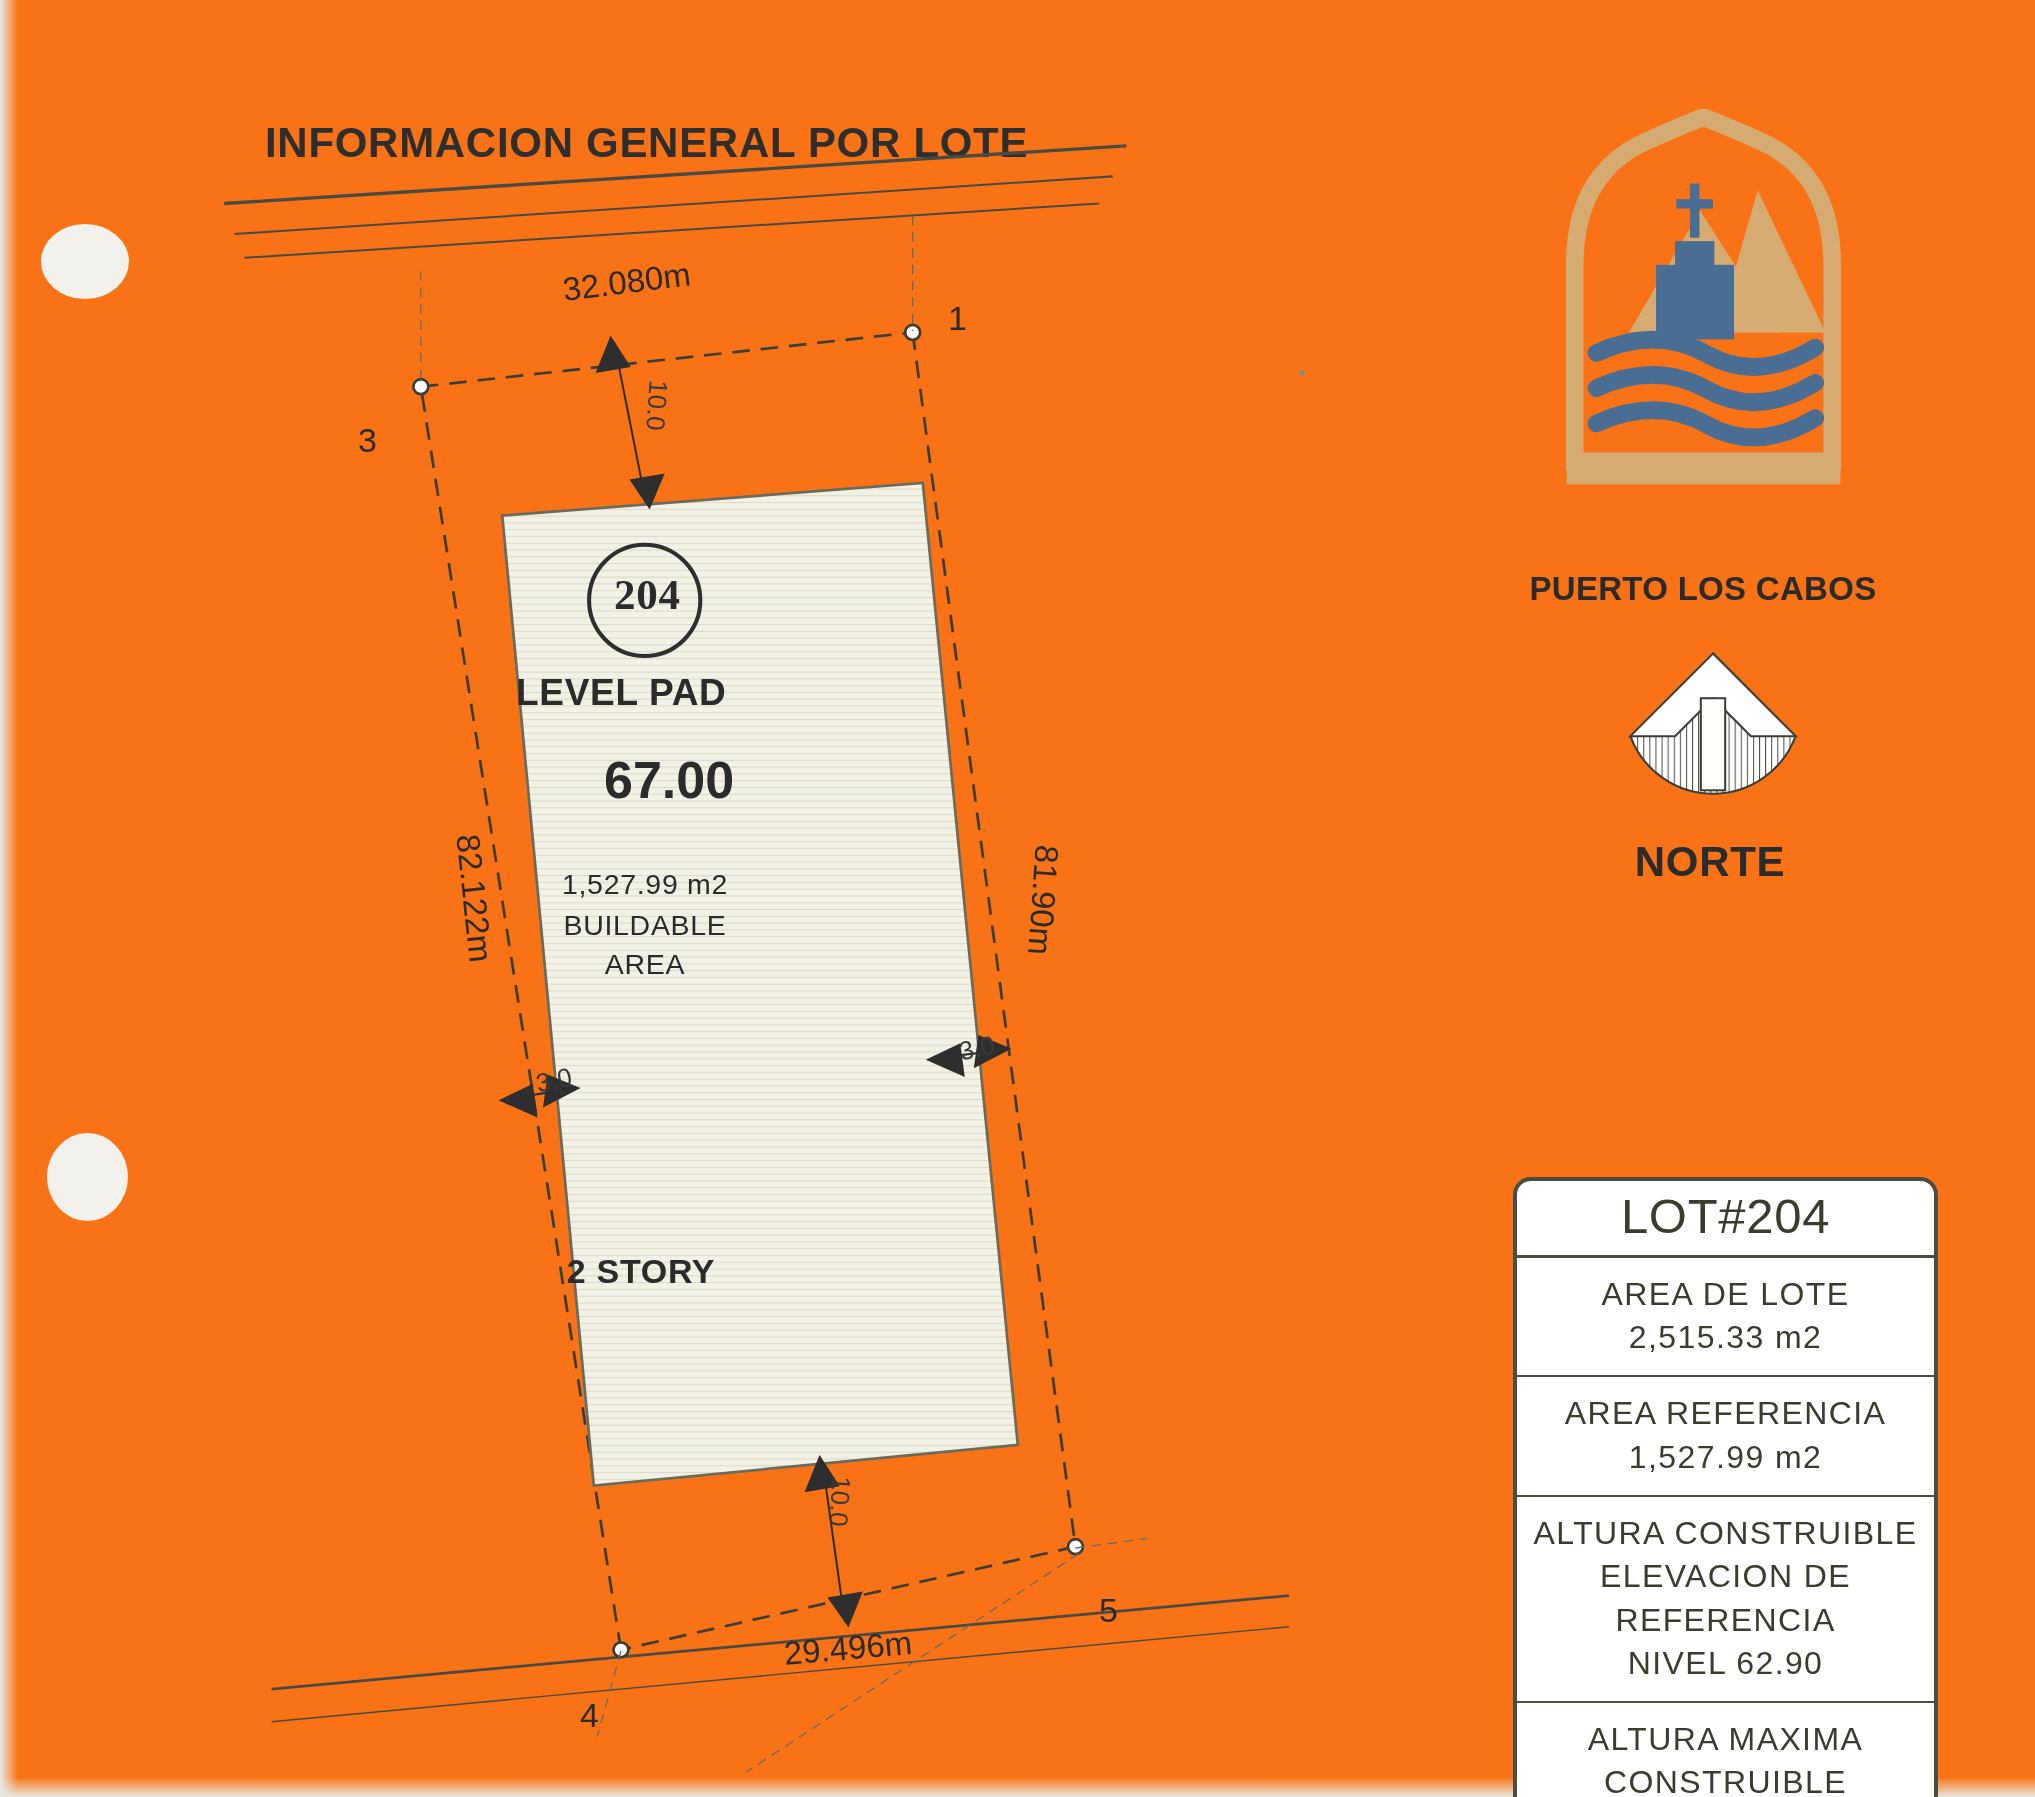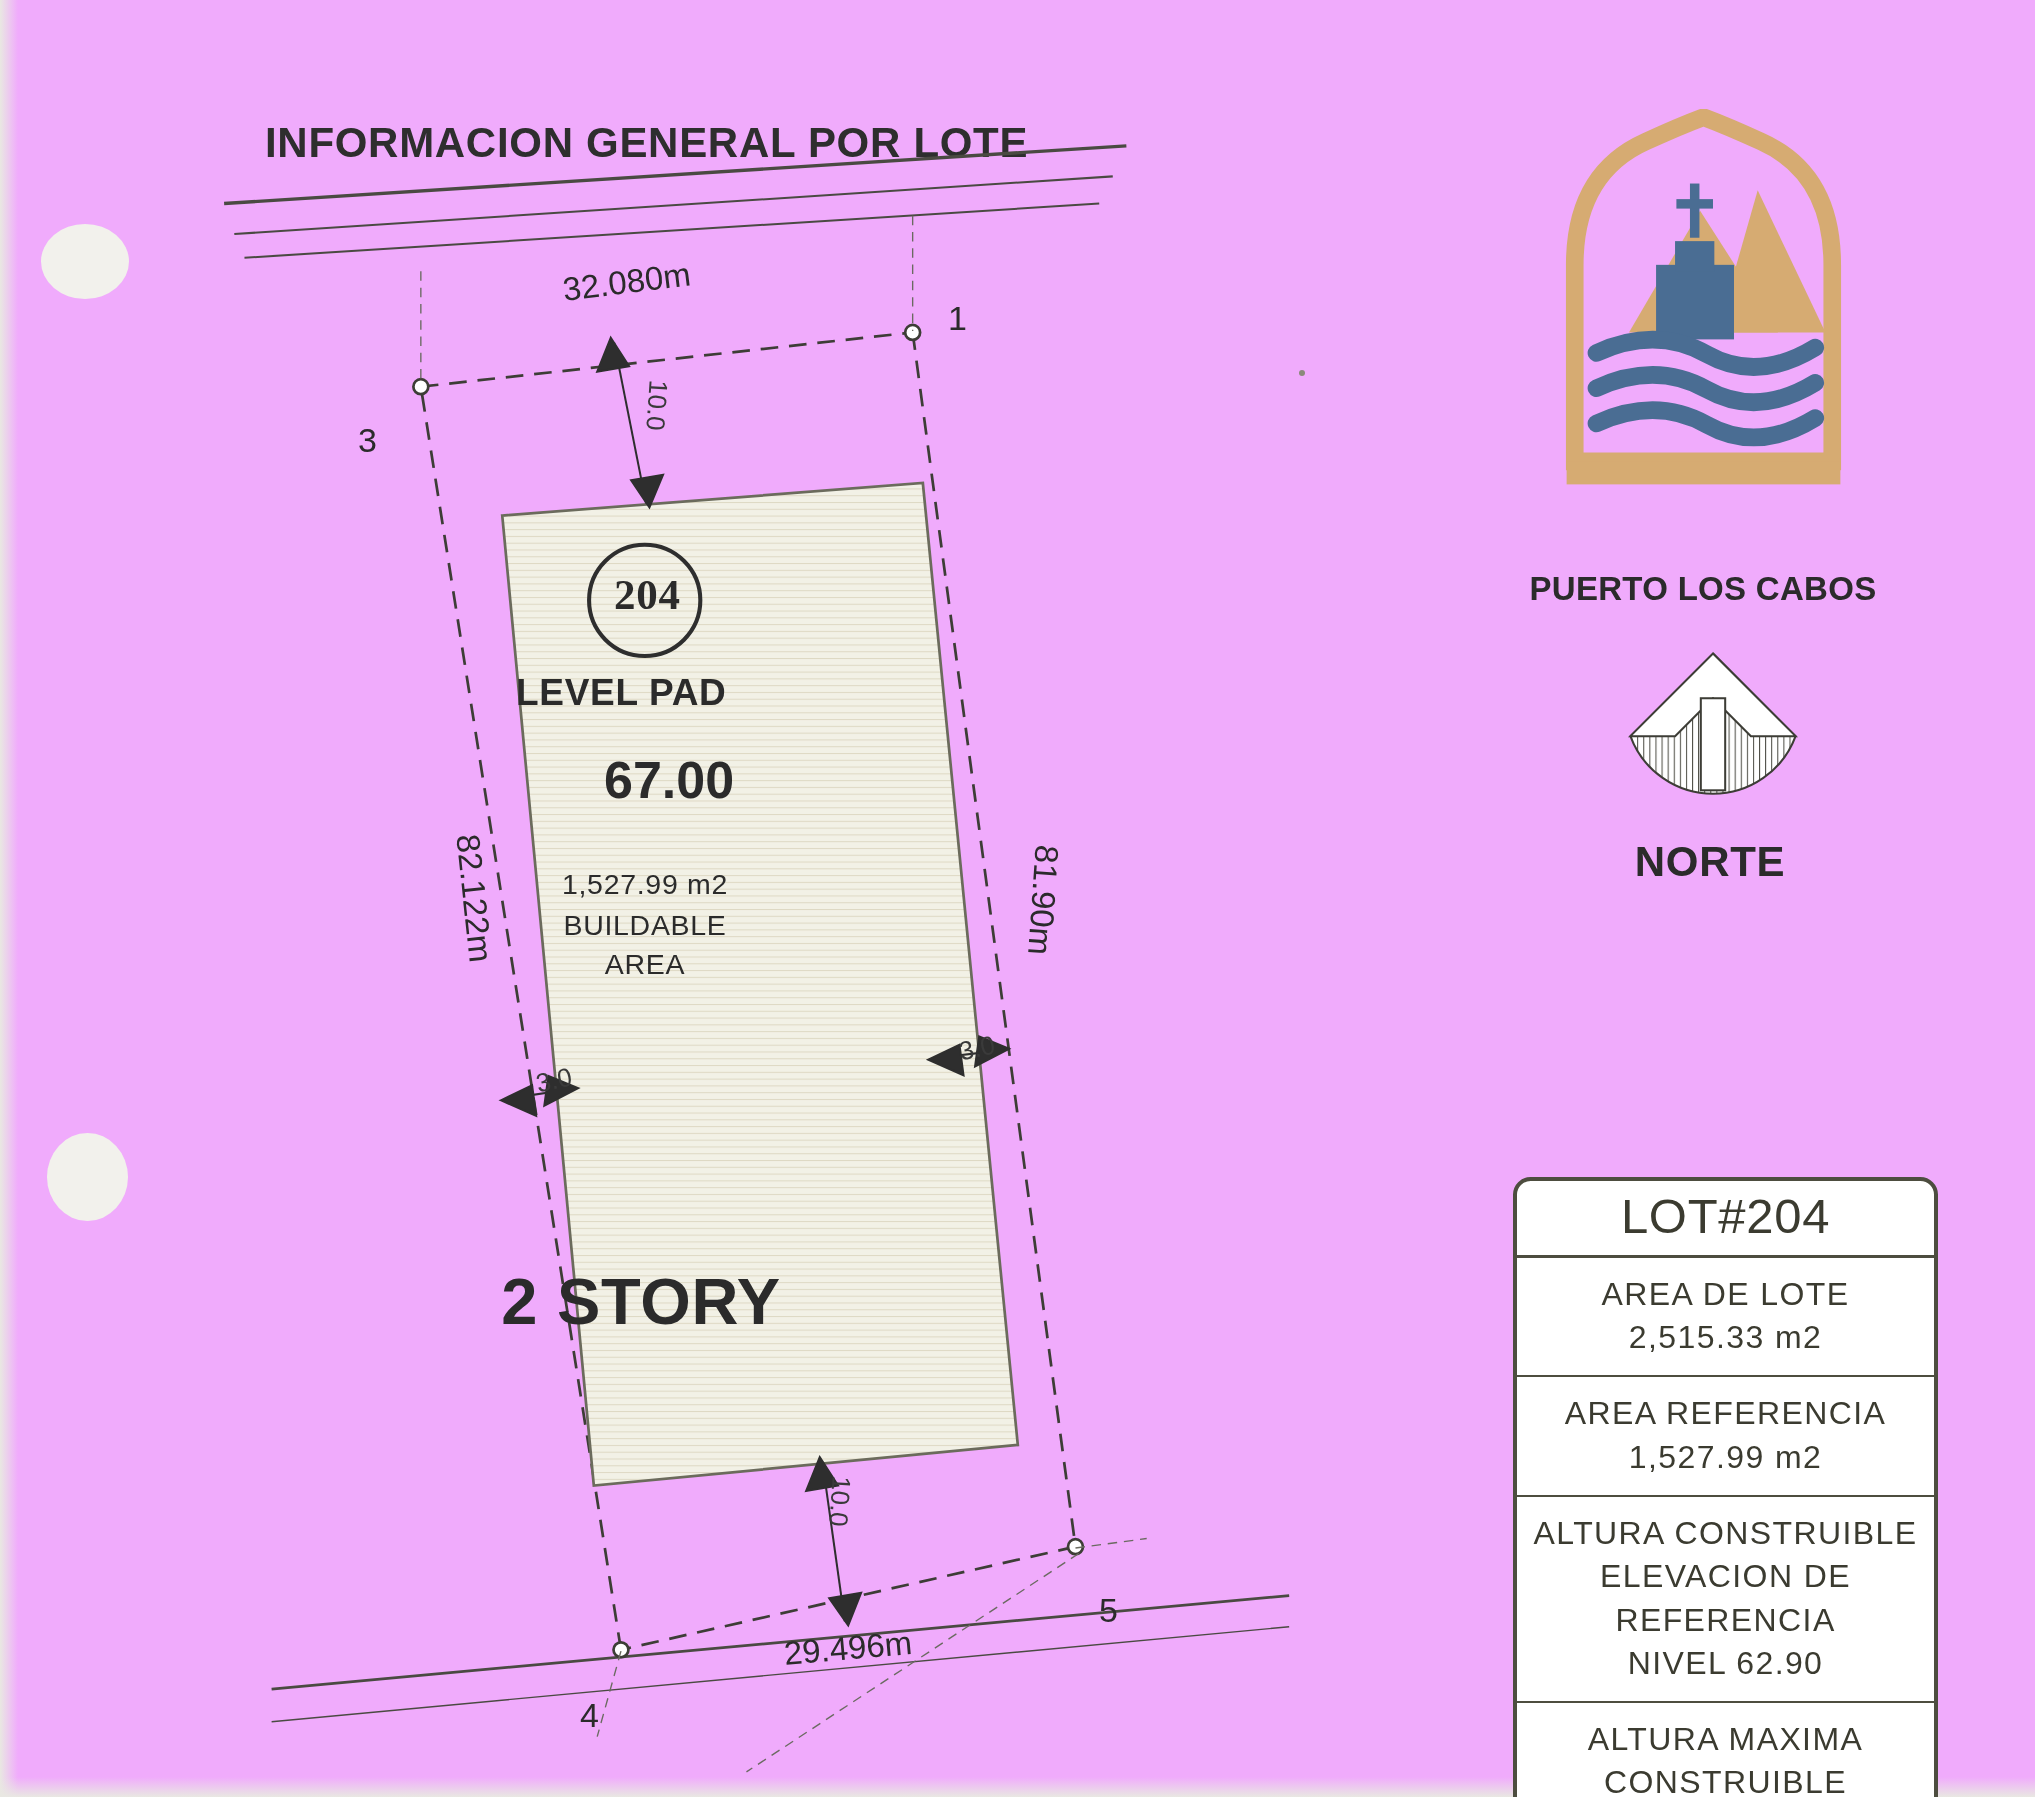--- a/index.html
+++ b/index.html
@@ -8,21 +8,21 @@
     background: #ffffff;
   }
   body {
     font-family: "Liberation Sans", sans-serif;
     color: #2b2b2b;
   }
   #page {
     position: relative;
     width: 2035px;
     height: 1797px;
-    background: #f0abfc;
+    background: #f97316;
     overflow: hidden;
   }
 
   
   .title {
     position: absolute;
     left: 265px;
     top: 119px;
     font-size: 42px;
     font-weight: bold;
@@ -89,25 +89,24 @@
   .buildable-3 {
     left: 645px;
     top: 948px;
     font-size: 28.5px;
     letter-spacing: 0.7px;
     transform: translateX(-50%);
   }
   .story-label {
     left: 641px;
     top: 1252px;
-    font-size: 65px;
-    font-weight: bold;
-    letter-spacing: 0.7px;
-    transform: translateX(-50%);
-    margin-top: 12px;
+    font-size: 34px;
+    font-weight: bold;
+    letter-spacing: 0.7px;
+    transform: translateX(-50%);
   }
 
   .dim-top {
     left: 563px;
     top: 271px;
     font-size: 33px;
     transform: rotate(-7deg);
     transform-origin: left center;
   }
   .dim-bottom {

